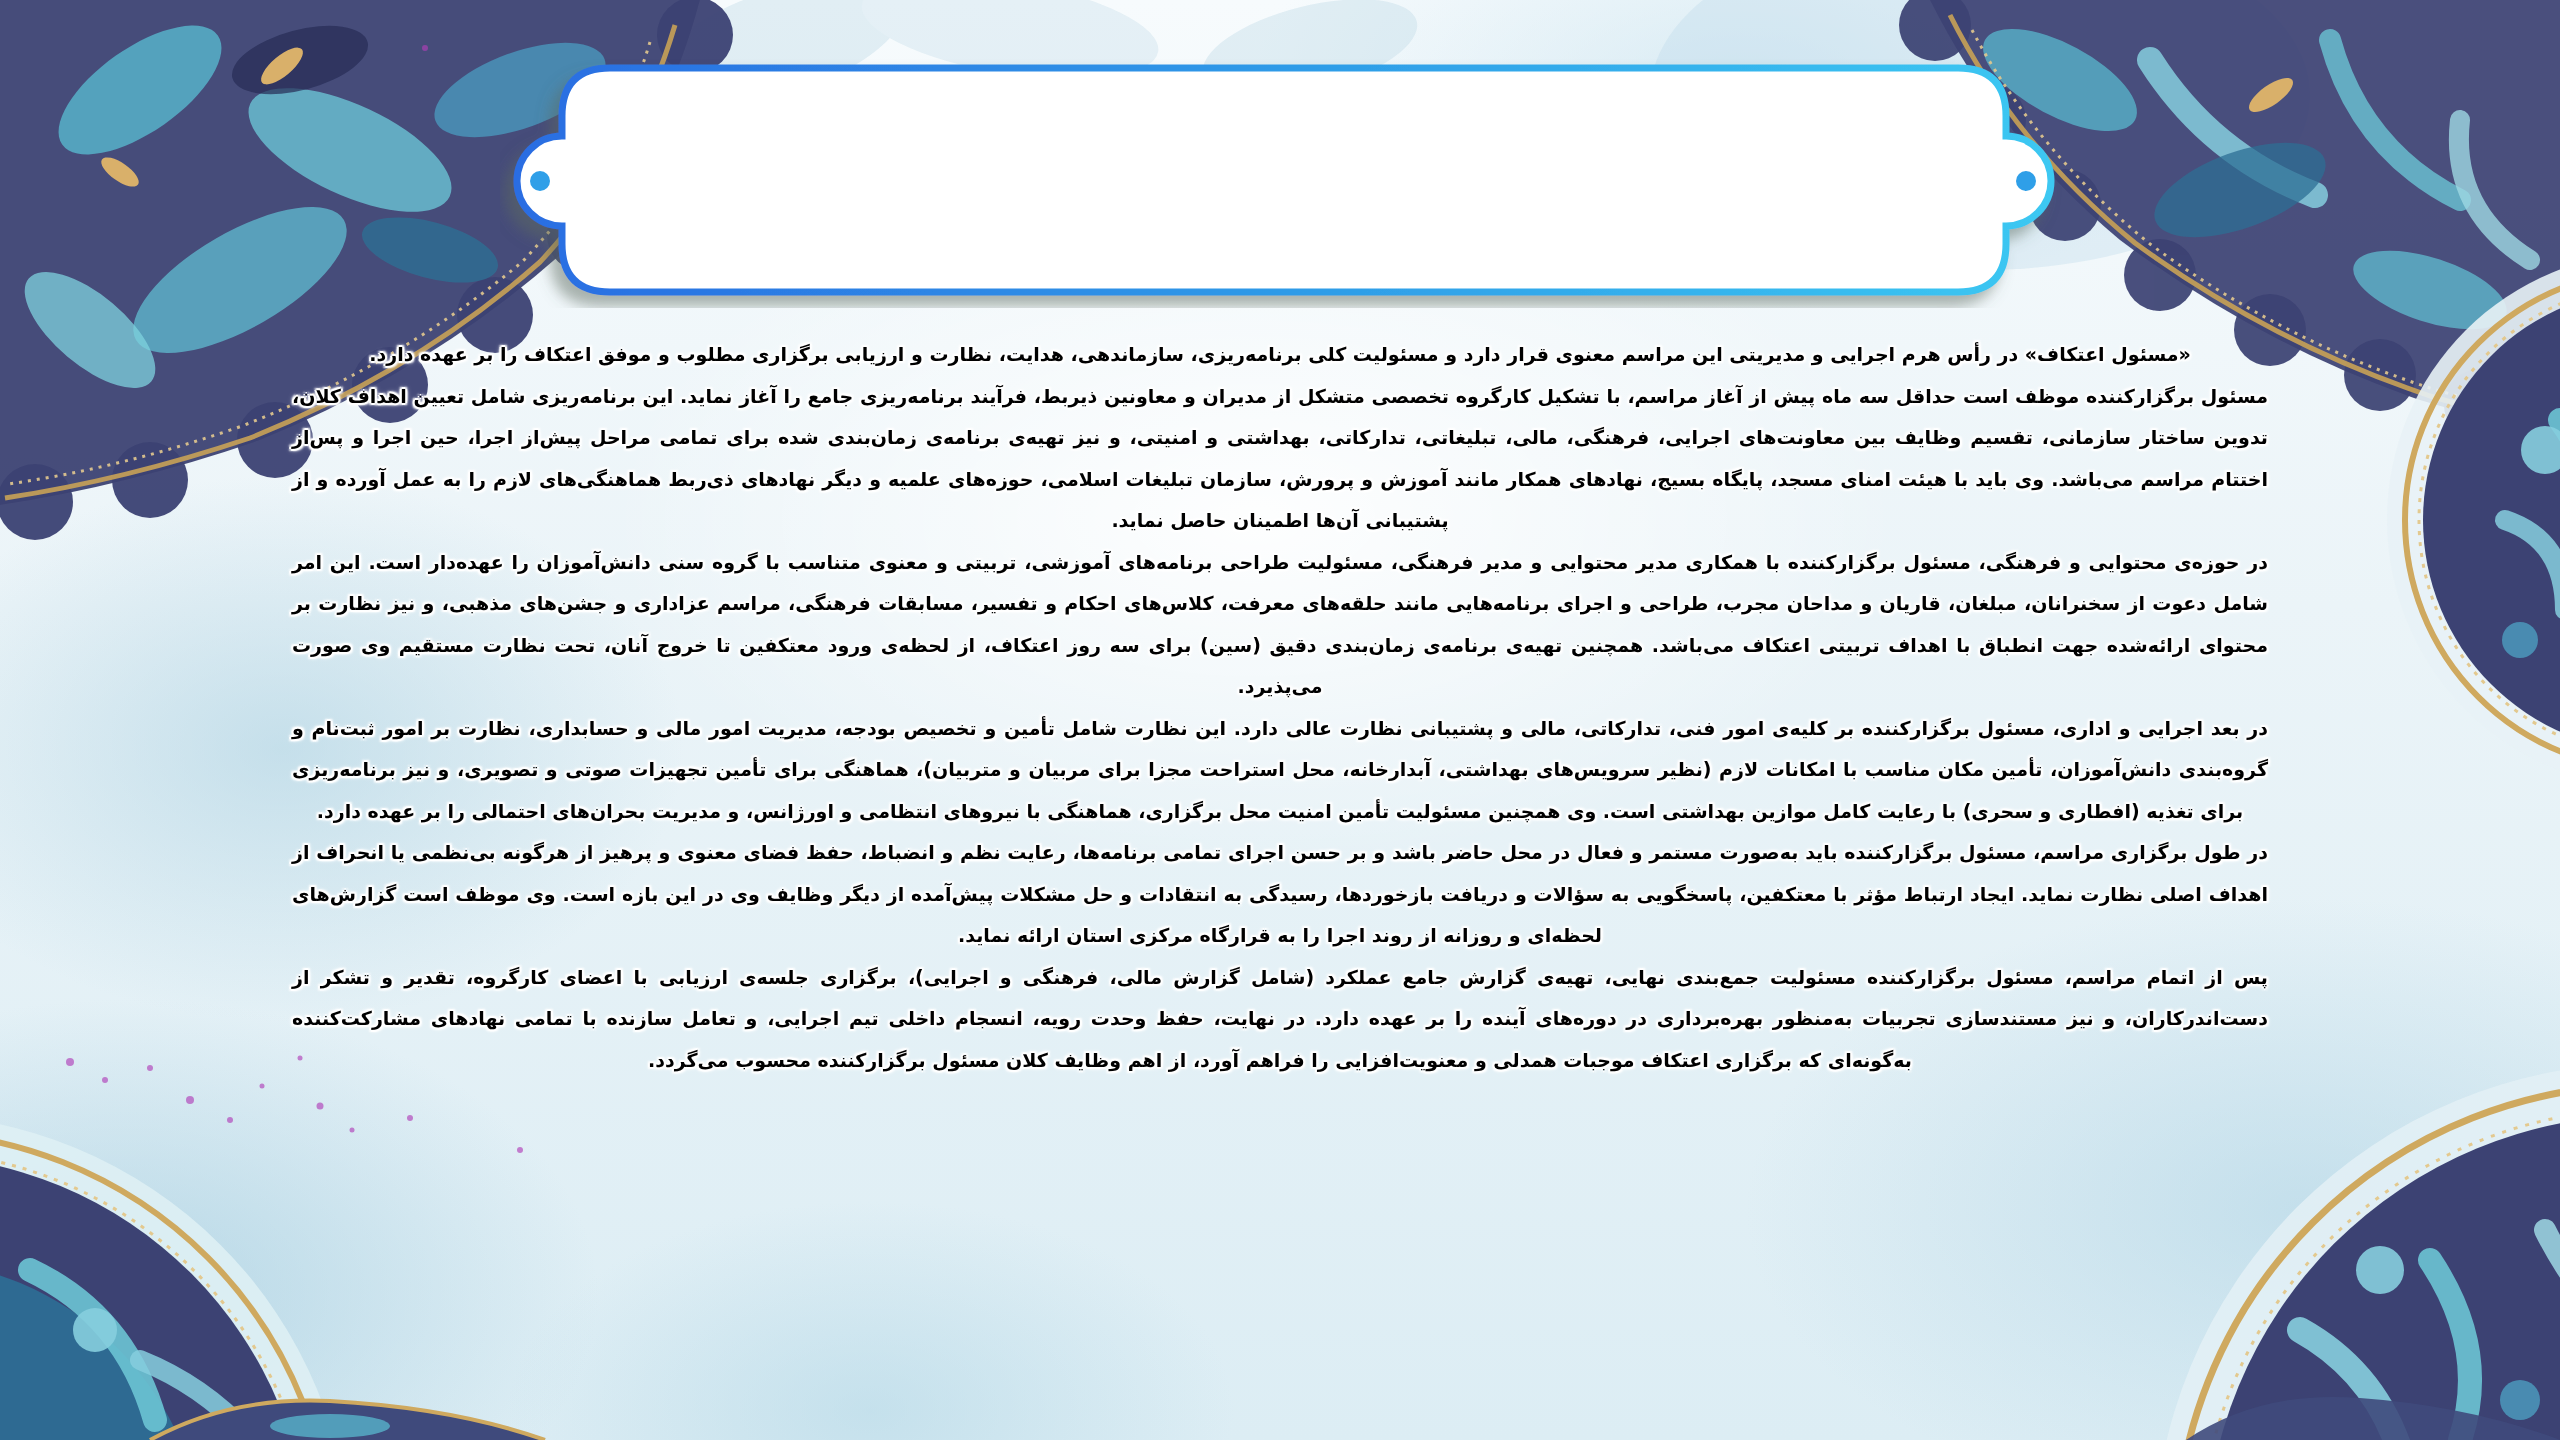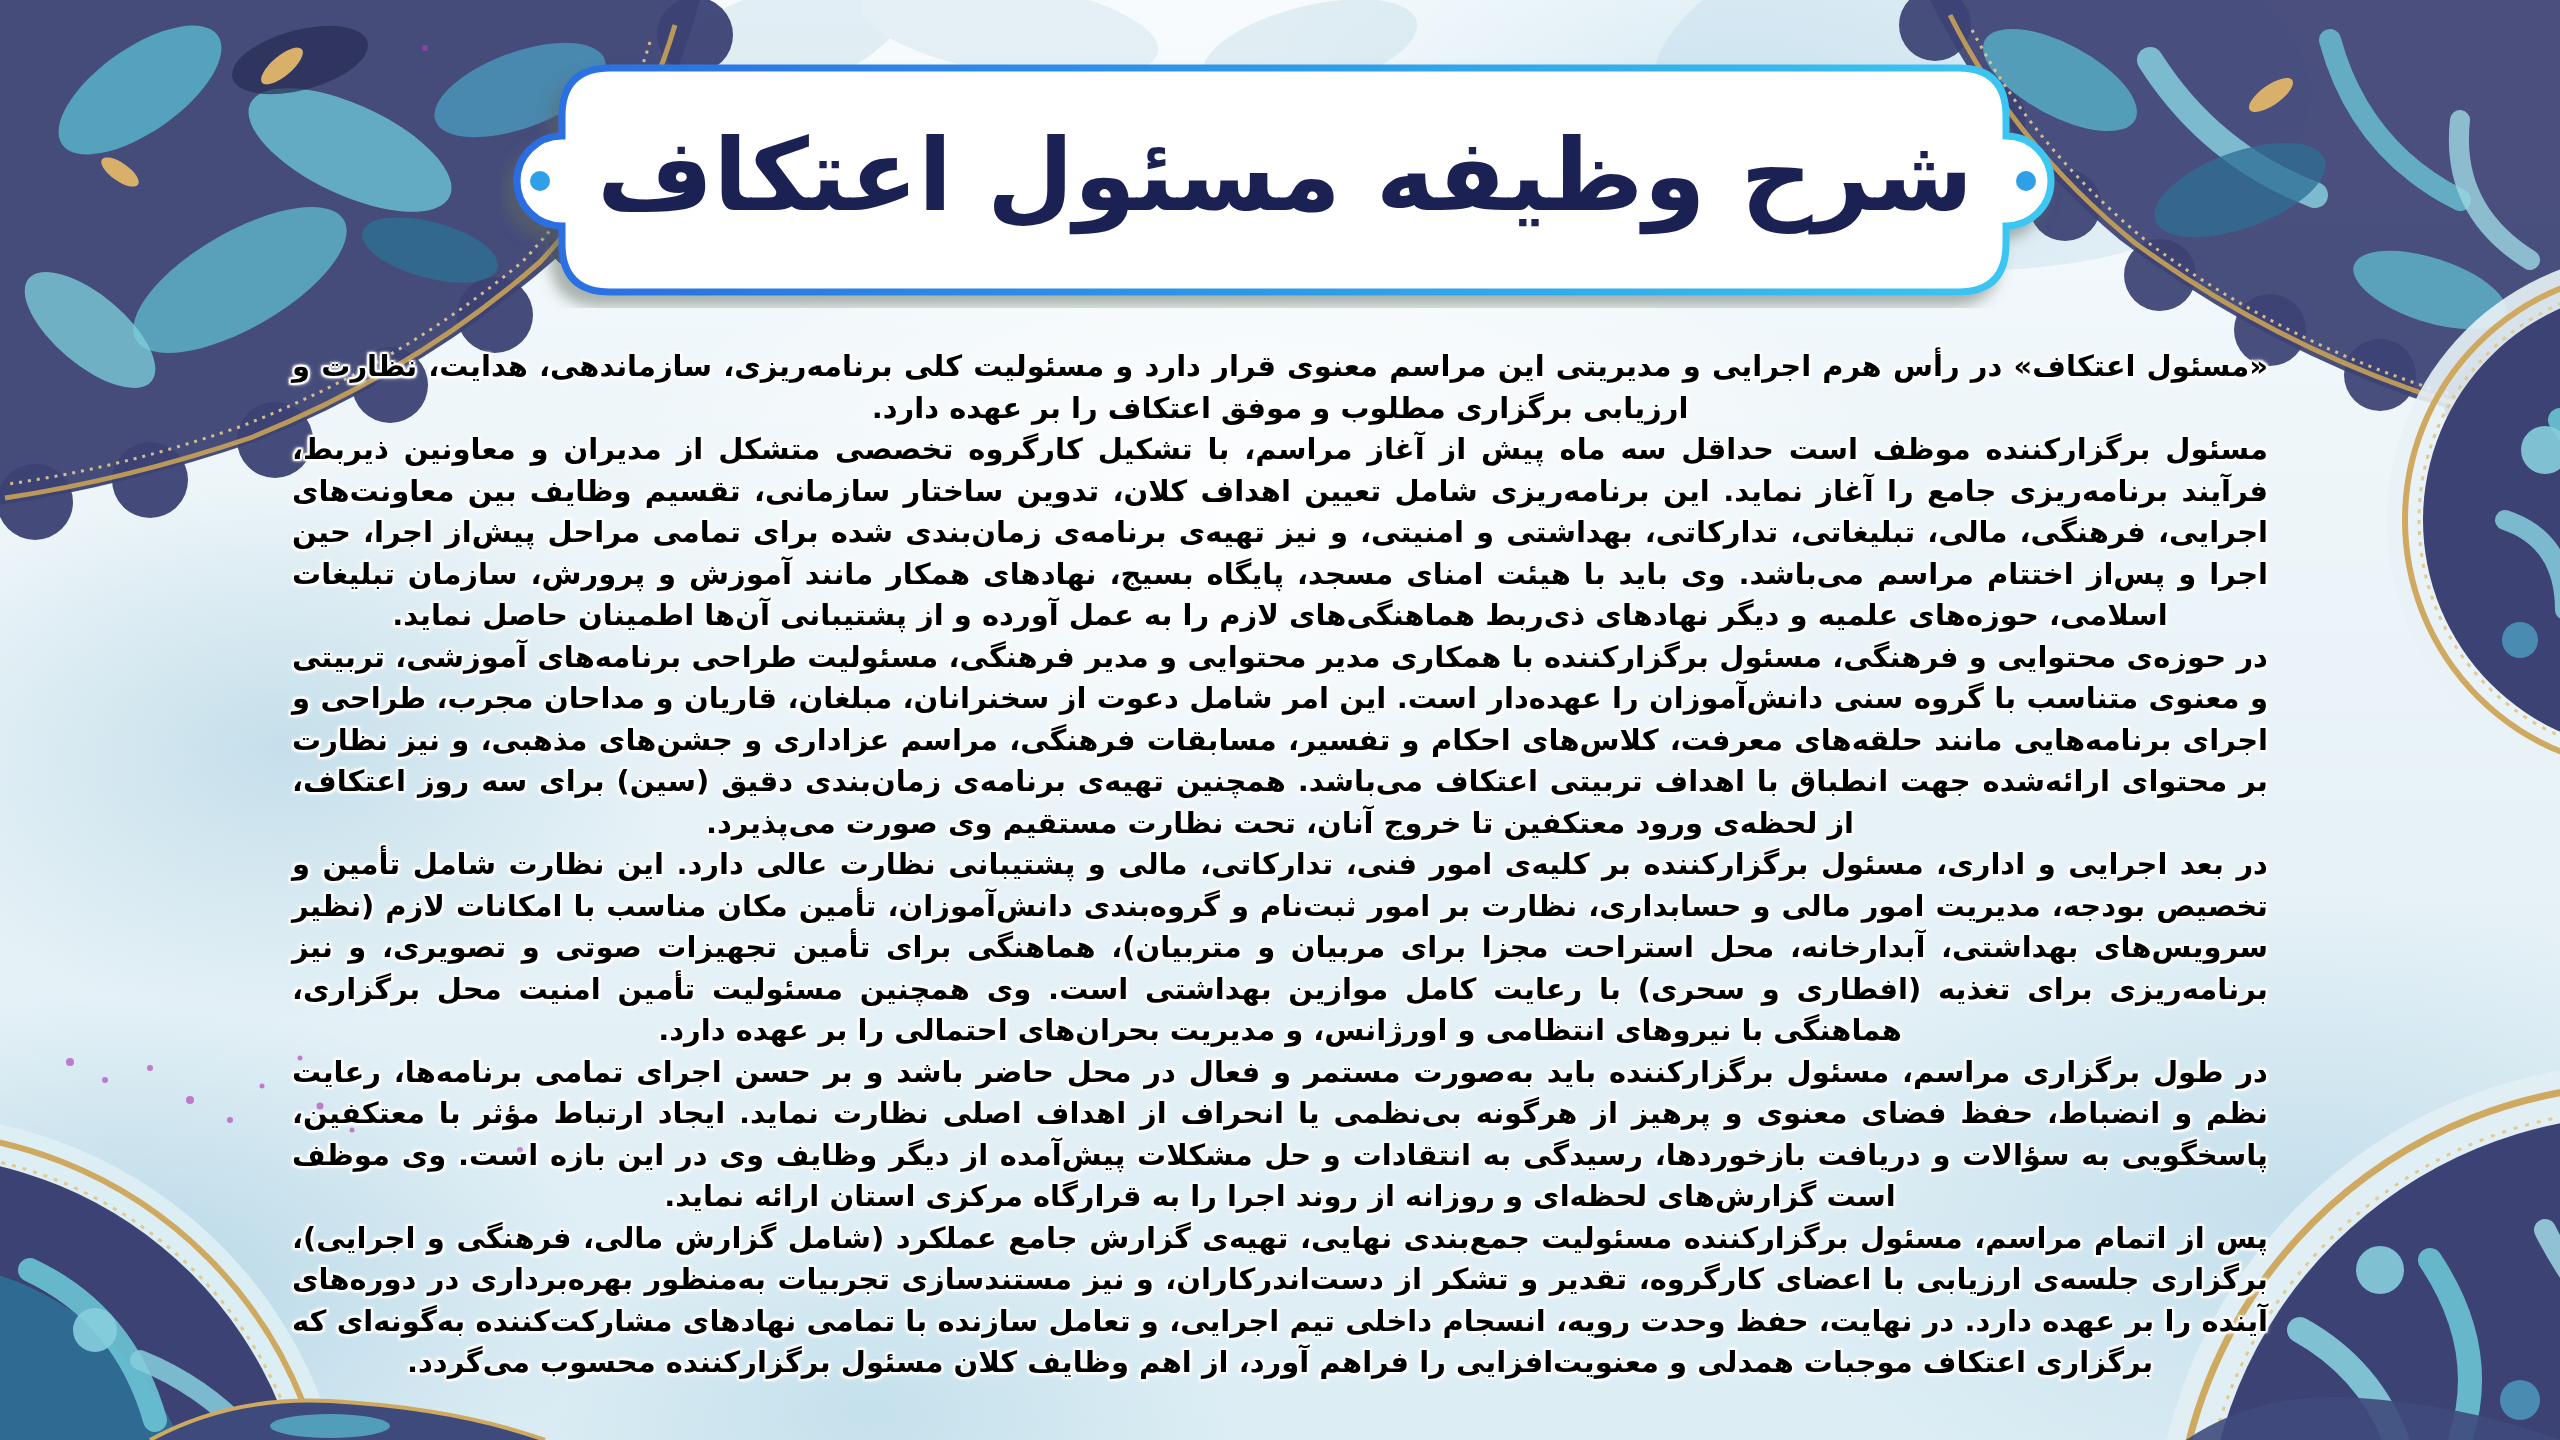--- a/index.html
+++ b/index.html
@@ -21,26 +21,25 @@
   .title-text{
     position:absolute;left:562px;top:62px;width:1446px;height:226px;
     display:flex;align-items:center;justify-content:center;
     direction:rtl;white-space:nowrap;
     font-size:100px;font-weight:700;color:#1b2152;letter-spacing:-1px;
   }
   
   .body-text{
     position:absolute;left:292px;top:334px;width:1976px;
     direction:rtl;text-align:justify;color:#000;
-    font-size:29px;font-weight:700;line-height:41.5px;
+    font-size:19px;font-weight:700;line-height:41.5px;
     text-shadow:
       2px 0 0 #fff,-2px 0 0 #fff,0 2px 0 #fff,0 -2px 0 #fff,
       2px 2px 2px #fff,-2px -2px 2px #fff,2px -2px 2px #fff,-2px 2px 2px #fff,
       0 0 6px #fff;
-    margin-top: 12px;
   }
   .body-text p{margin:0;text-align:justify;text-align-last:center;}
 </style>
 </head>
 <body>
 
 <div class="stage">
 
   <svg class="ornaments" width="2560" height="1440" viewBox="0 0 2560 1440" aria-hidden="true">
 
@@ -167,21 +166,20 @@
       </defs>
       <path filter="url(#frameShadow)" d="M50,8 H1398 Q1446,8 1446,56 V76
                A45 45 0 1 1 1446,166
                V184 Q1446,232 1398,232 H50 Q2,232 2,184 V166
                A45 45 0 1 1 2,76
                V56 Q2,8 50,8 Z" fill="#ffffff" stroke="url(#frameGrad)" stroke-width="7"></path>
       <circle cx="-20" cy="121" r="10" fill="#2f9fe8"></circle>
       <circle cx="1466" cy="121" r="10" fill="#2f9fe8"></circle>
     </svg>
   </div>
-  <div class="title-text">شرح وظیفه مسئول اعتکاف</div>
 
   <div class="body-text" dir="rtl" lang="fa">
     <p>«مسئول اعتکاف» در رأس هرم اجرایی و مدیریتی این مراسم معنوی قرار دارد و مسئولیت کلی برنامه‌ریزی، سازماندهی، هدایت، نظارت و ارزیابی برگزاری مطلوب و موفق اعتکاف را بر عهده دارد.</p>
     <p>مسئول برگزارکننده موظف است حداقل سه ماه پیش از آغاز مراسم، با تشکیل کارگروه تخصصی متشکل از مدیران و معاونین ذیربط، فرآیند برنامه‌ریزی جامع را آغاز نماید. این برنامه‌ریزی شامل تعیین اهداف کلان، تدوین ساختار سازمانی، تقسیم وظایف بین معاونت‌های اجرایی، فرهنگی، مالی، تبلیغاتی، تدارکاتی، بهداشتی و امنیتی، و نیز تهیه‌ی برنامه‌ی زمان‌بندی شده برای تمامی مراحل پیش‌از اجرا، حین اجرا و پس‌از اختتام مراسم می‌باشد. وی باید با هیئت امنای مسجد، پایگاه بسیج، نهادهای همکار مانند آموزش و پرورش، سازمان تبلیغات اسلامی، حوزه‌های علمیه و دیگر نهادهای ذی‌ربط هماهنگی‌های لازم را به عمل آورده و از پشتیبانی آن‌ها اطمینان حاصل نماید.</p>
     <p>در حوزه‌ی محتوایی و فرهنگی، مسئول برگزارکننده با همکاری مدیر محتوایی و مدیر فرهنگی، مسئولیت طراحی برنامه‌های آموزشی، تربیتی و معنوی متناسب با گروه سنی دانش‌آموزان را عهده‌دار است. این امر شامل دعوت از سخنرانان، مبلغان، قاریان و مداحان مجرب، طراحی و اجرای برنامه‌هایی مانند حلقه‌های معرفت، کلاس‌های احکام و تفسیر، مسابقات فرهنگی، مراسم عزاداری و جشن‌های مذهبی، و نیز نظارت بر محتوای ارائه‌شده جهت انطباق با اهداف تربیتی اعتکاف می‌باشد. همچنین تهیه‌ی برنامه‌ی زمان‌بندی دقیق (سین) برای سه روز اعتکاف، از لحظه‌ی ورود معتکفین تا خروج آنان، تحت نظارت مستقیم وی صورت می‌پذیرد.</p>
     <p>در بعد اجرایی و اداری، مسئول برگزارکننده بر کلیه‌ی امور فنی، تدارکاتی، مالی و پشتیبانی نظارت عالی دارد. این نظارت شامل تأمین و تخصیص بودجه، مدیریت امور مالی و حسابداری، نظارت بر امور ثبت‌نام و گروه‌بندی دانش‌آموزان، تأمین مکان مناسب با امکانات لازم (نظیر سرویس‌های بهداشتی، آبدارخانه، محل استراحت مجزا برای مربیان و متربیان)، هماهنگی برای تأمین تجهیزات صوتی و تصویری، و نیز برنامه‌ریزی برای تغذیه (افطاری و سحری) با رعایت کامل موازین بهداشتی است. وی همچنین مسئولیت تأمین امنیت محل برگزاری، هماهنگی با نیروهای انتظامی و اورژانس، و مدیریت بحران‌های احتمالی را بر عهده دارد.</p>
     <p>در طول برگزاری مراسم، مسئول برگزارکننده باید به‌صورت مستمر و فعال در محل حاضر باشد و بر حسن اجرای تمامی برنامه‌ها، رعایت نظم و انضباط، حفظ فضای معنوی و پرهیز از هرگونه بی‌نظمی یا انحراف از اهداف اصلی نظارت نماید. ایجاد ارتباط مؤثر با معتکفین، پاسخگویی به سؤالات و دریافت بازخوردها، رسیدگی به انتقادات و حل مشکلات پیش‌آمده از دیگر وظایف وی در این بازه است. وی موظف است گزارش‌های لحظه‌ای و روزانه از روند اجرا را به قرارگاه مرکزی استان ارائه نماید.</p>
     <p>پس از اتمام مراسم، مسئول برگزارکننده مسئولیت جمع‌بندی نهایی، تهیه‌ی گزارش جامع عملکرد (شامل گزارش مالی، فرهنگی و اجرایی)، برگزاری جلسه‌ی ارزیابی با اعضای کارگروه، تقدیر و تشکر از دست‌اندرکاران، و نیز مستندسازی تجربیات به‌منظور بهره‌برداری در دوره‌های آینده را بر عهده دارد. در نهایت، حفظ وحدت رویه، انسجام داخلی تیم اجرایی، و تعامل سازنده با تمامی نهادهای مشارکت‌کننده به‌گونه‌ای که برگزاری اعتکاف موجبات همدلی و معنویت‌افزایی را فراهم آورد، از اهم وظایف کلان مسئول برگزارکننده محسوب می‌گردد.</p>
   </div>
 

